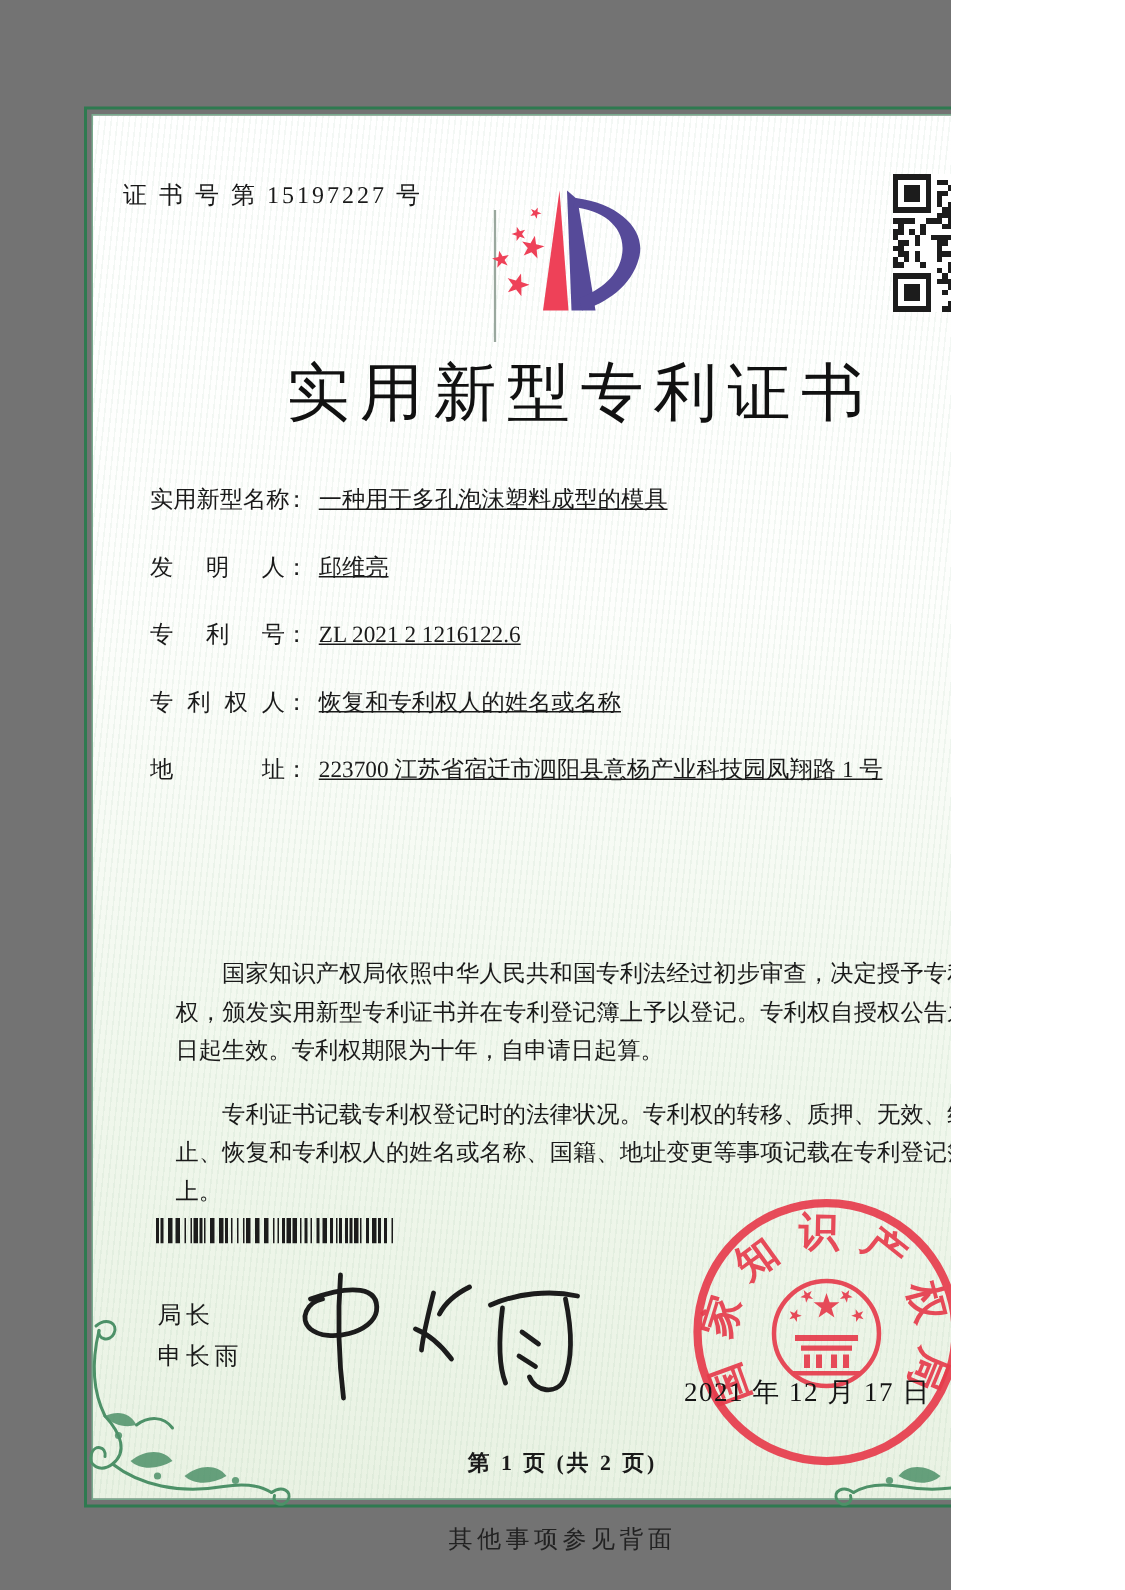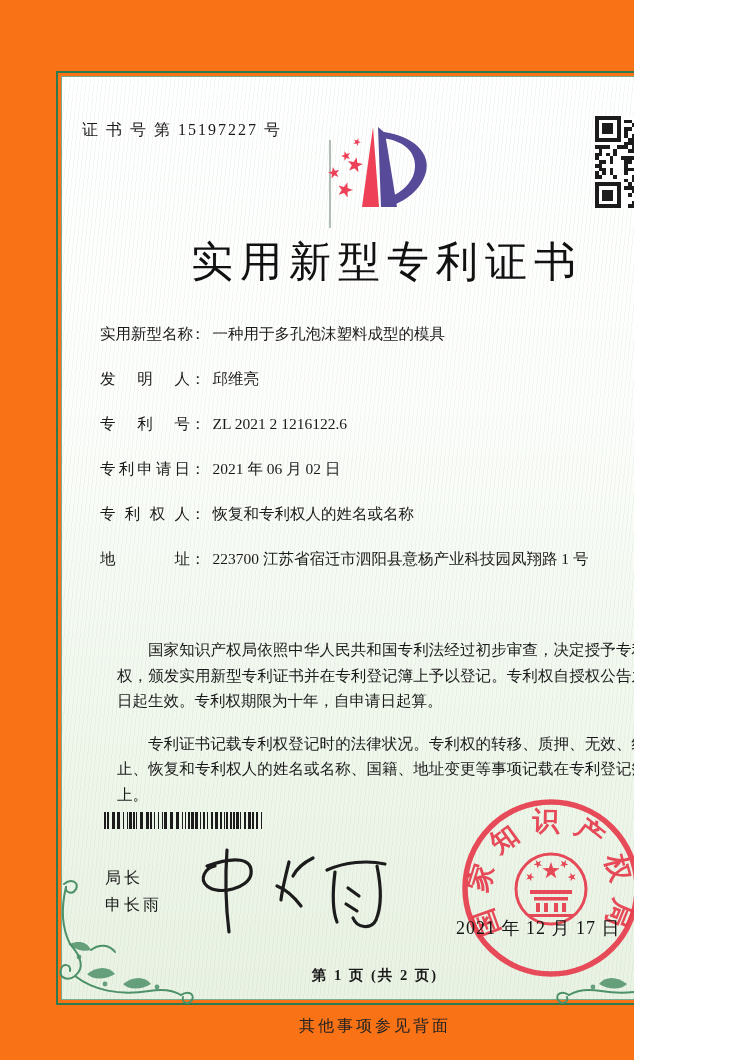--- a/index.html
+++ b/index.html
@@ -1,37 +1,37 @@
 <!DOCTYPE html>
 <html><head>
 <meta charset="utf-8">
 <style>
   html,body{margin:0;padding:0;background:#ffffff;}
   .page{
-    position:relative;width:634px;height:1060px;background:#f97316;overflow:hidden;
+    position:relative;width:634px;height:1060px;background:#737373;overflow:hidden;
     font-family:"Liberation Serif","DejaVu Serif",serif;color:#1a1a1a;
   }
   .frame{
     position:absolute;left:56px;top:71px;width:642px;height:934px;
     border:2px solid #2e7a50;box-sizing:border-box;
   }
   .frame-inner{
     position:absolute;inset:3px;border:1px solid #79ab8e;
     background-image:
       repeating-linear-gradient(96deg, rgba(90,150,110,0.07) 0 1px, rgba(255,255,255,0) 1px 4px),
       linear-gradient(180deg,#ffffff 0%,#fdfefc 35%,#f0f7ec 70%,#e9f2e3 100%);
   }
   .abs{position:absolute;z-index:3;}
   .cert-no{left:82px;top:120px;font-size:16px;letter-spacing:2px;}
   .title{left:0;top:234px;width:750px;text-align:center;font-size:42px;font-weight:400;letter-spacing:7px;color:#111;margin-left:12px;}
   .fields{left:100px;top:322px;width:566px;}
   .field-row{font-size:15.5px;line-height:23px;margin-bottom:22px;white-space:nowrap;}
   .flabel{display:inline-block;width:90px;text-align:justify;text-align-last:justify;vertical-align:top;font-family:Liberation Serif, serif;}
   .flabel.natural{width:auto;text-align-last:auto;}
-  .fvalue{margin-left:7px;}
+  .fvalue{margin-left:7px;text-decoration:underline;}
   .grant-pair{display:inline-block;}
   .grant-pair.second{margin-left:52px;}
   .body-text{left:100px;top:620px;width:564px;font-size:15.5px;line-height:25.5px;text-align:justify;}
   .body-text p{margin:17px;text-indent:2em;}
   .commissioner{left:105px;top:864px;font-size:16px;letter-spacing:3px;line-height:27px;}
   .seal-date{left:456px;top:916px;font-size:18px;letter-spacing:1px;color:#141414;z-index:6;}
   .pagination{left:0;top:966px;width:750px;text-align:center;font-size:14.5px;letter-spacing:2px;font-weight:bold;}
   .back-note{left:0;top:1016px;width:750px;text-align:center;font-size:16px;letter-spacing:3px;color:#222;}
   svg{display:block;}
   .qr-wrap{left:595px;top:116px;z-index:3;}
@@ -422,23 +422,20 @@
     <div class="field-row">
       <span class="flabel">实用新型名称</span><span>：</span><span class="fvalue">一种用于多孔泡沫塑料成型的模具</span>
     </div>
     <div class="field-row">
       <span class="flabel">发明人</span><span>：</span><span class="fvalue">邱维亮</span>
     </div>
     <div class="field-row">
       <span class="flabel">专利号</span><span>：</span><span class="fvalue">ZL 2021 2 1216122.6</span>
     </div>
     <div class="field-row">
-      <span class="flabel">专利申请日</span><span>：</span><span class="fvalue">2021 年 06 月 02 日</span>
-    </div>
-    <div class="field-row">
       <span class="flabel">专利权人</span><span>：</span><span class="fvalue">恢复和专利权人的姓名或名称</span>
     </div>
     <div class="field-row">
       <span class="flabel">地址</span><span>：</span><span class="fvalue">223700 江苏省宿迁市泗阳县意杨产业科技园凤翔路 1 号</span>
     </div>
   </div>
 
   <div class="abs body-text">
     <p>国家知识产权局依照中华人民共和国专利法经过初步审查，决定授予专利权，颁发实用新型专利证书并在专利登记簿上予以登记。专利权自授权公告之日起生效。专利权期限为十年，自申请日起算。</p>
     <p>专利证书记载专利权登记时的法律状况。专利权的转移、质押、无效、终止、恢复和专利权人的姓名或名称、国籍、地址变更等事项记载在专利登记簿上。</p>

